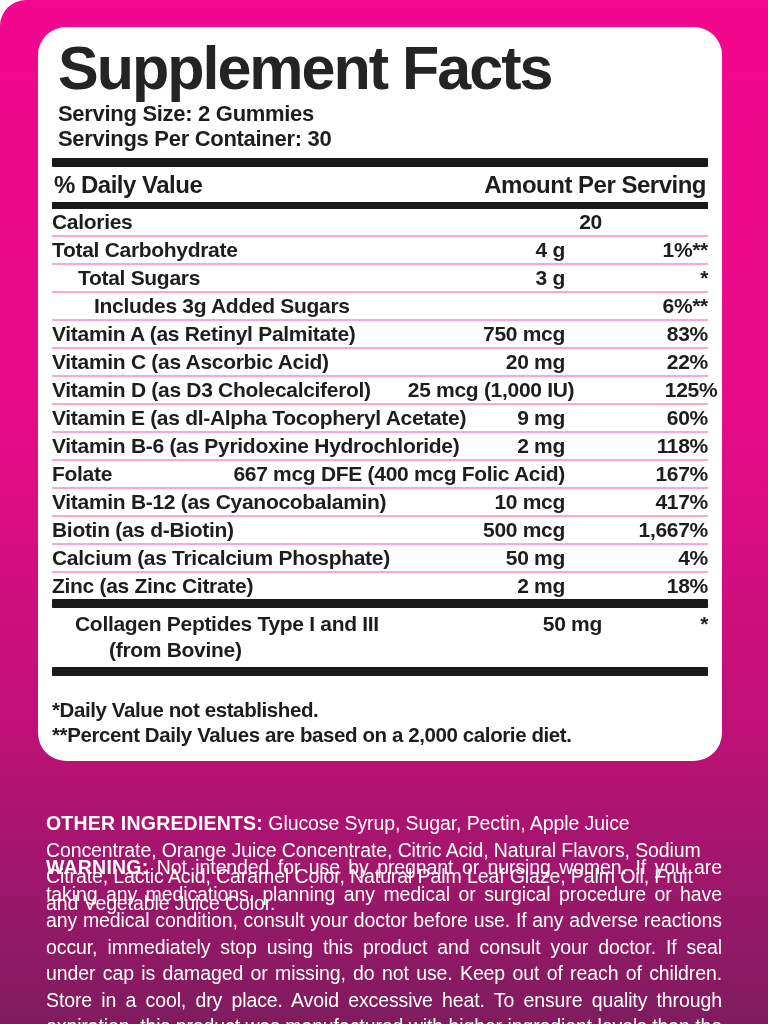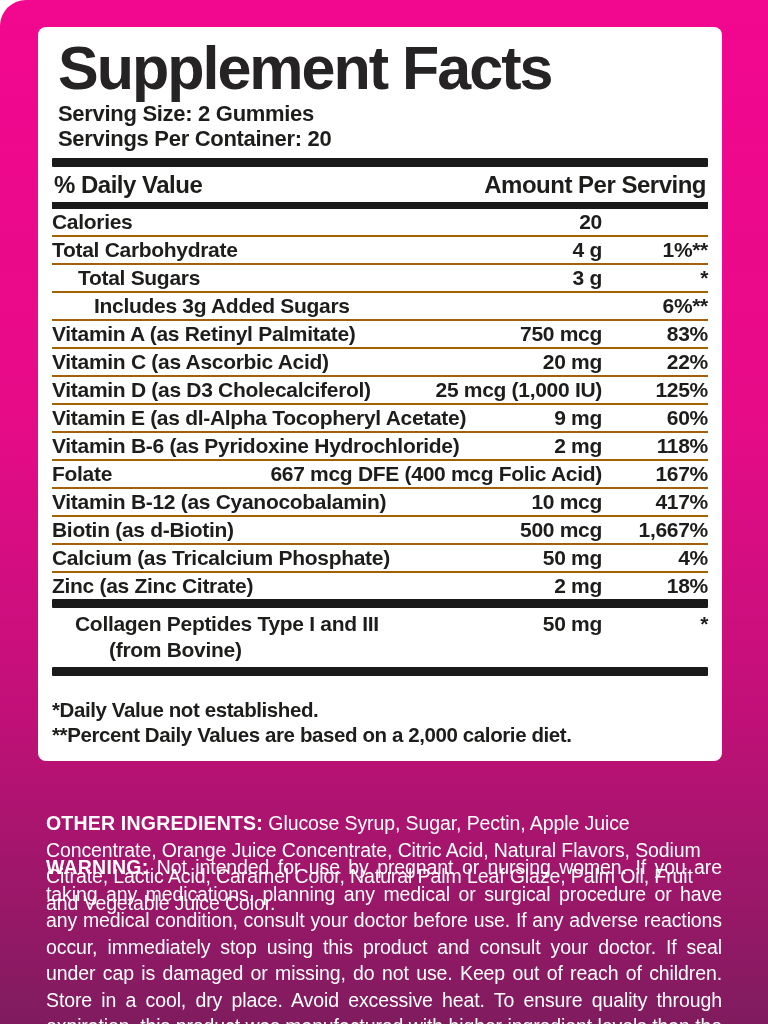--- a/index.html
+++ b/index.html
@@ -4,42 +4,42 @@
 <style>
   * { margin:0; padding:0; box-sizing:border-box; }
   html,body { width:768px; height:1024px; background:#ffffff; font-family:"Liberation Sans", sans-serif; }
   .label-bg {
     position:relative; width:768px; height:1024px; overflow:hidden;
     background:linear-gradient(180deg, #f2078f 0%, #e70b88 40%, #c11078 70%, #7f1c5e 100%);
     border-top-left-radius:26px;
   }
   .facts-panel {
     position:absolute; left:38px; top:27px; width:684px; height:734px;
-    background:#ffffff; border-radius:8px; padding:6px 14px 0 14px;
+    background:#ffffff; border-radius:28px; padding:6px 14px 0 14px;
     color:#1d1d1b; overflow:hidden;
   }
   .facts-title {
     font-size:61px; font-weight:bold; letter-spacing:-2px; line-height:1.02;
     color:#262324; margin:4px 0 2px 6px; white-space:nowrap;
   }
   .serving-block { margin-left:6px; font-size:22px; font-weight:bold; line-height:25px; letter-spacing:-0.3px; }
   .bar-thick { height:9px; background:#1a1a1a; border-radius:1px; }
   .bar-med { height:7px; background:#1a1a1a; }
   .bar1 { margin-top:7px; }
   .hdr-row {
     display:flex; justify-content:space-between; align-items:baseline;
     font-size:24px; font-weight:bold; letter-spacing:-0.5px; padding:4px 2px 3px 2px;
   }
   .rows { }
   .row {
     display:flex; align-items:baseline;
     font-size:21px; font-weight:bold; letter-spacing:-0.3px;
     line-height:24px; padding:1px 0;
   }
-  .rows .row + .row { border-top:2px solid #a16207; }
+  .rows .row + .row { border-top:2px solid #f9a8d4;gap:37px; }
   .row .name { flex:0 1 auto; white-space:nowrap; }
   .row .name.ind1 { padding-left:26px; }
   .row .name.ind2 { padding-left:42px; }
   .row .amount { margin-left:auto; white-space:nowrap; text-align:right; }
   .row .dv { width:82px; margin-left:24px; text-align:right; white-space:nowrap; flex:0 0 auto; }
   .collagen-row {
     display:flex; align-items:flex-start;
     font-size:21px; font-weight:bold; letter-spacing:-0.3px; line-height:26px; padding:3px 0 4px 0;margin-left:23px;
   }
   .collagen-row .cname { flex:0 1 auto; }
@@ -58,21 +58,21 @@
 </head>
 <body>
 
 <div class="label-bg">
 
   <div class="facts-panel">
     <div class="facts-title">Supplement Facts</div>
 
     <div class="serving-block">
       <div>Serving Size: 2 Gummies</div>
-      <div>Servings Per Container: 20</div>
+      <div>Servings Per Container: 30</div>
     </div>
 
     <div class="bar-thick bar1"></div>
 
     <div class="hdr-row">
       <span>% Daily Value</span>
       <span>Amount Per Serving</span>
     </div>
 
     <div class="bar-med"></div>

